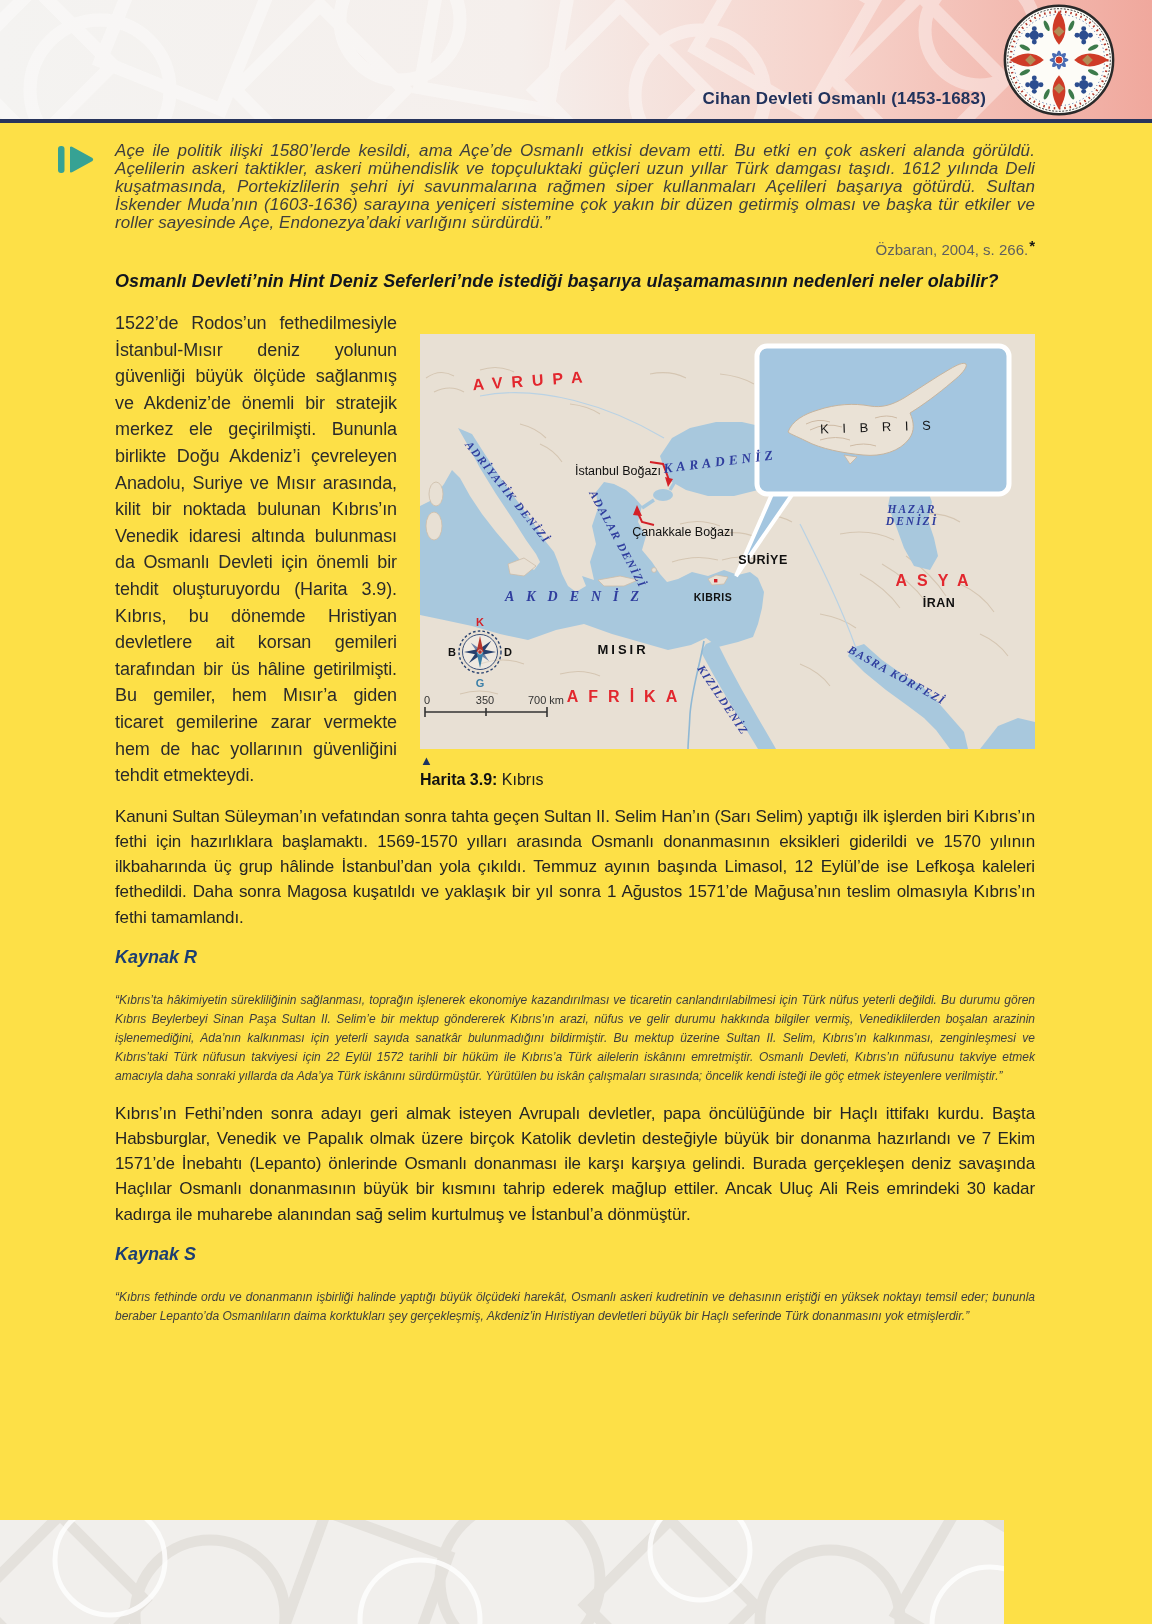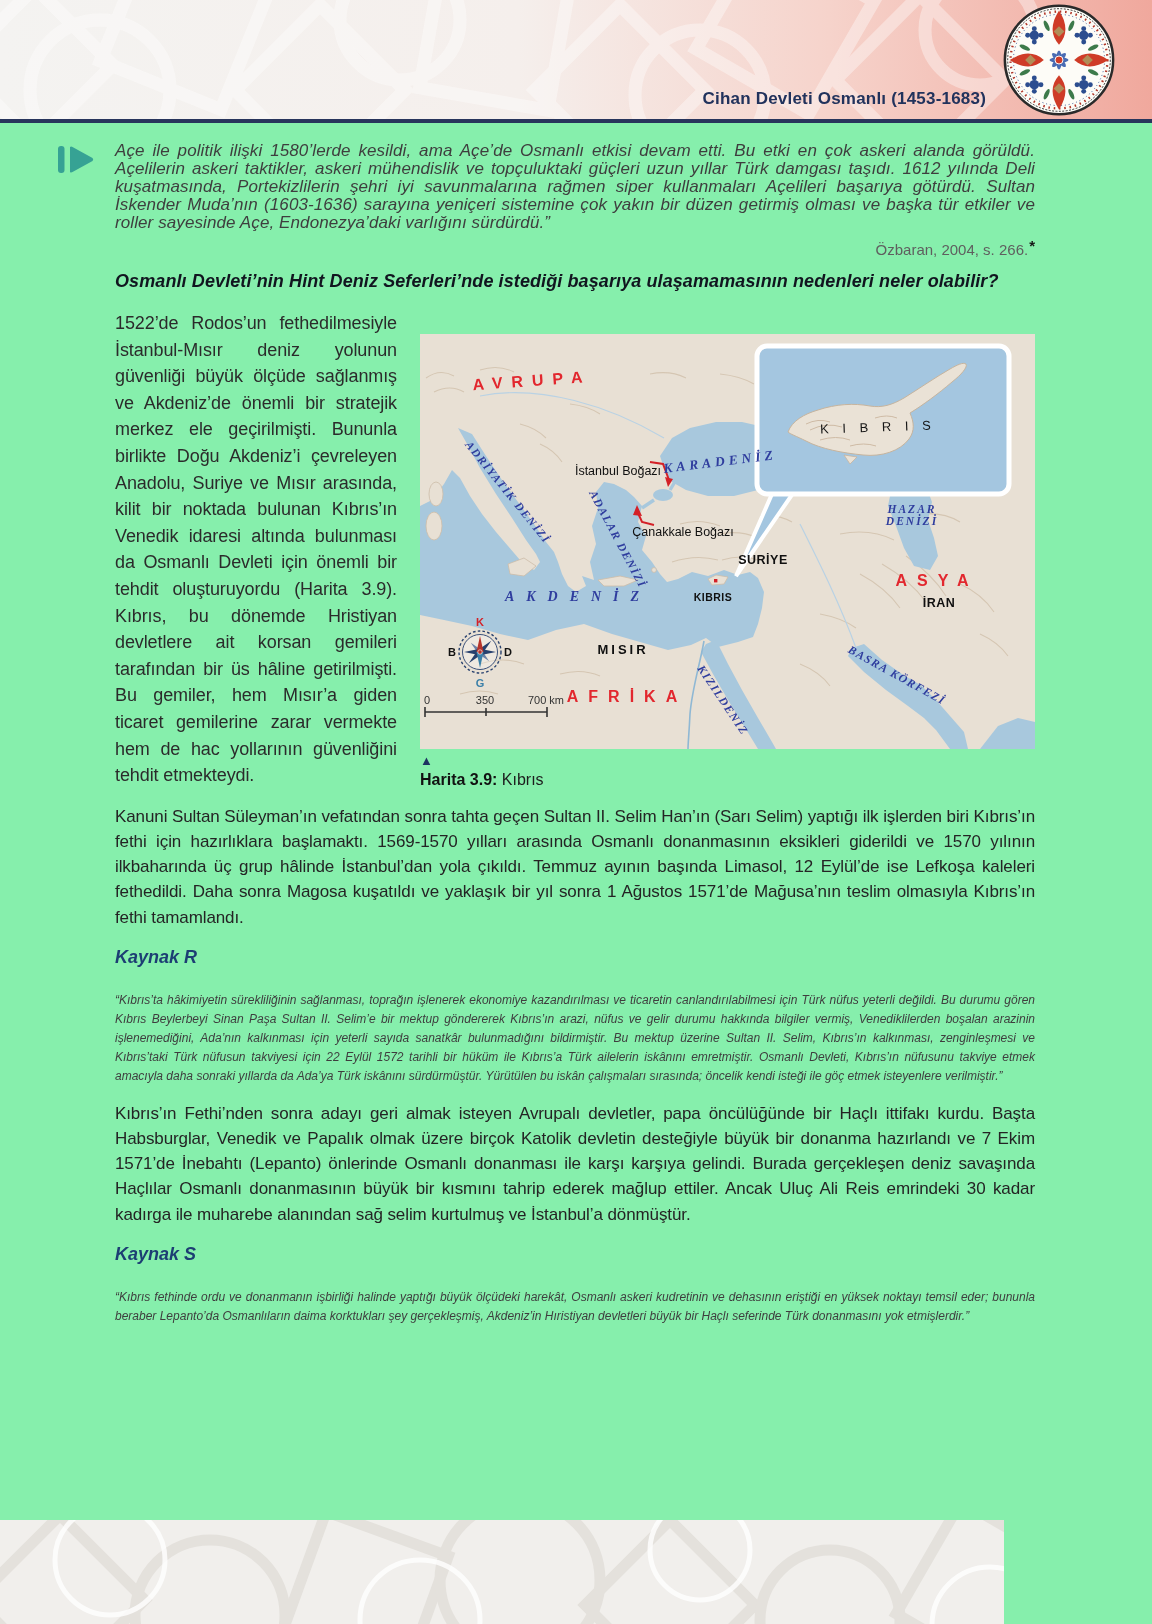--- a/index.html
+++ b/index.html
@@ -1,16 +1,16 @@
 <!DOCTYPE html>
 <html lang="tr"><head>
 <meta charset="utf-8">
 <style>
   html,body{margin:0;padding:0;}
-  .page{position:relative;width:1152px;height:1624px;background:#86efac;overflow:hidden;
+  .page{position:relative;width:1152px;height:1624px;background:#fde047;overflow:hidden;
         font-family:"Liberation Sans",sans-serif;color:#222;}
   
   .header{position:absolute;top:0;left:0;width:1152px;height:119px;
           background:linear-gradient(90deg,#f4f3f1 0%,#f5efec 45%,#f6d3cb 72%,#f0a89d 100%);overflow:hidden;}
   .header svg.hpattern{position:absolute;top:0;left:0;}
   .header-title{position:absolute;right:166px;bottom:10px;font-size:17px;font-weight:bold;color:#21325c;letter-spacing:.2px;}
   .header-rule{position:absolute;top:119px;left:0;width:1152px;height:4px;background:#28355c;}
   .medallion{position:absolute;top:3px;right:36px;width:114px;height:114px;}
   
   .content{position:absolute;top:142px;left:115px;width:920px;}

